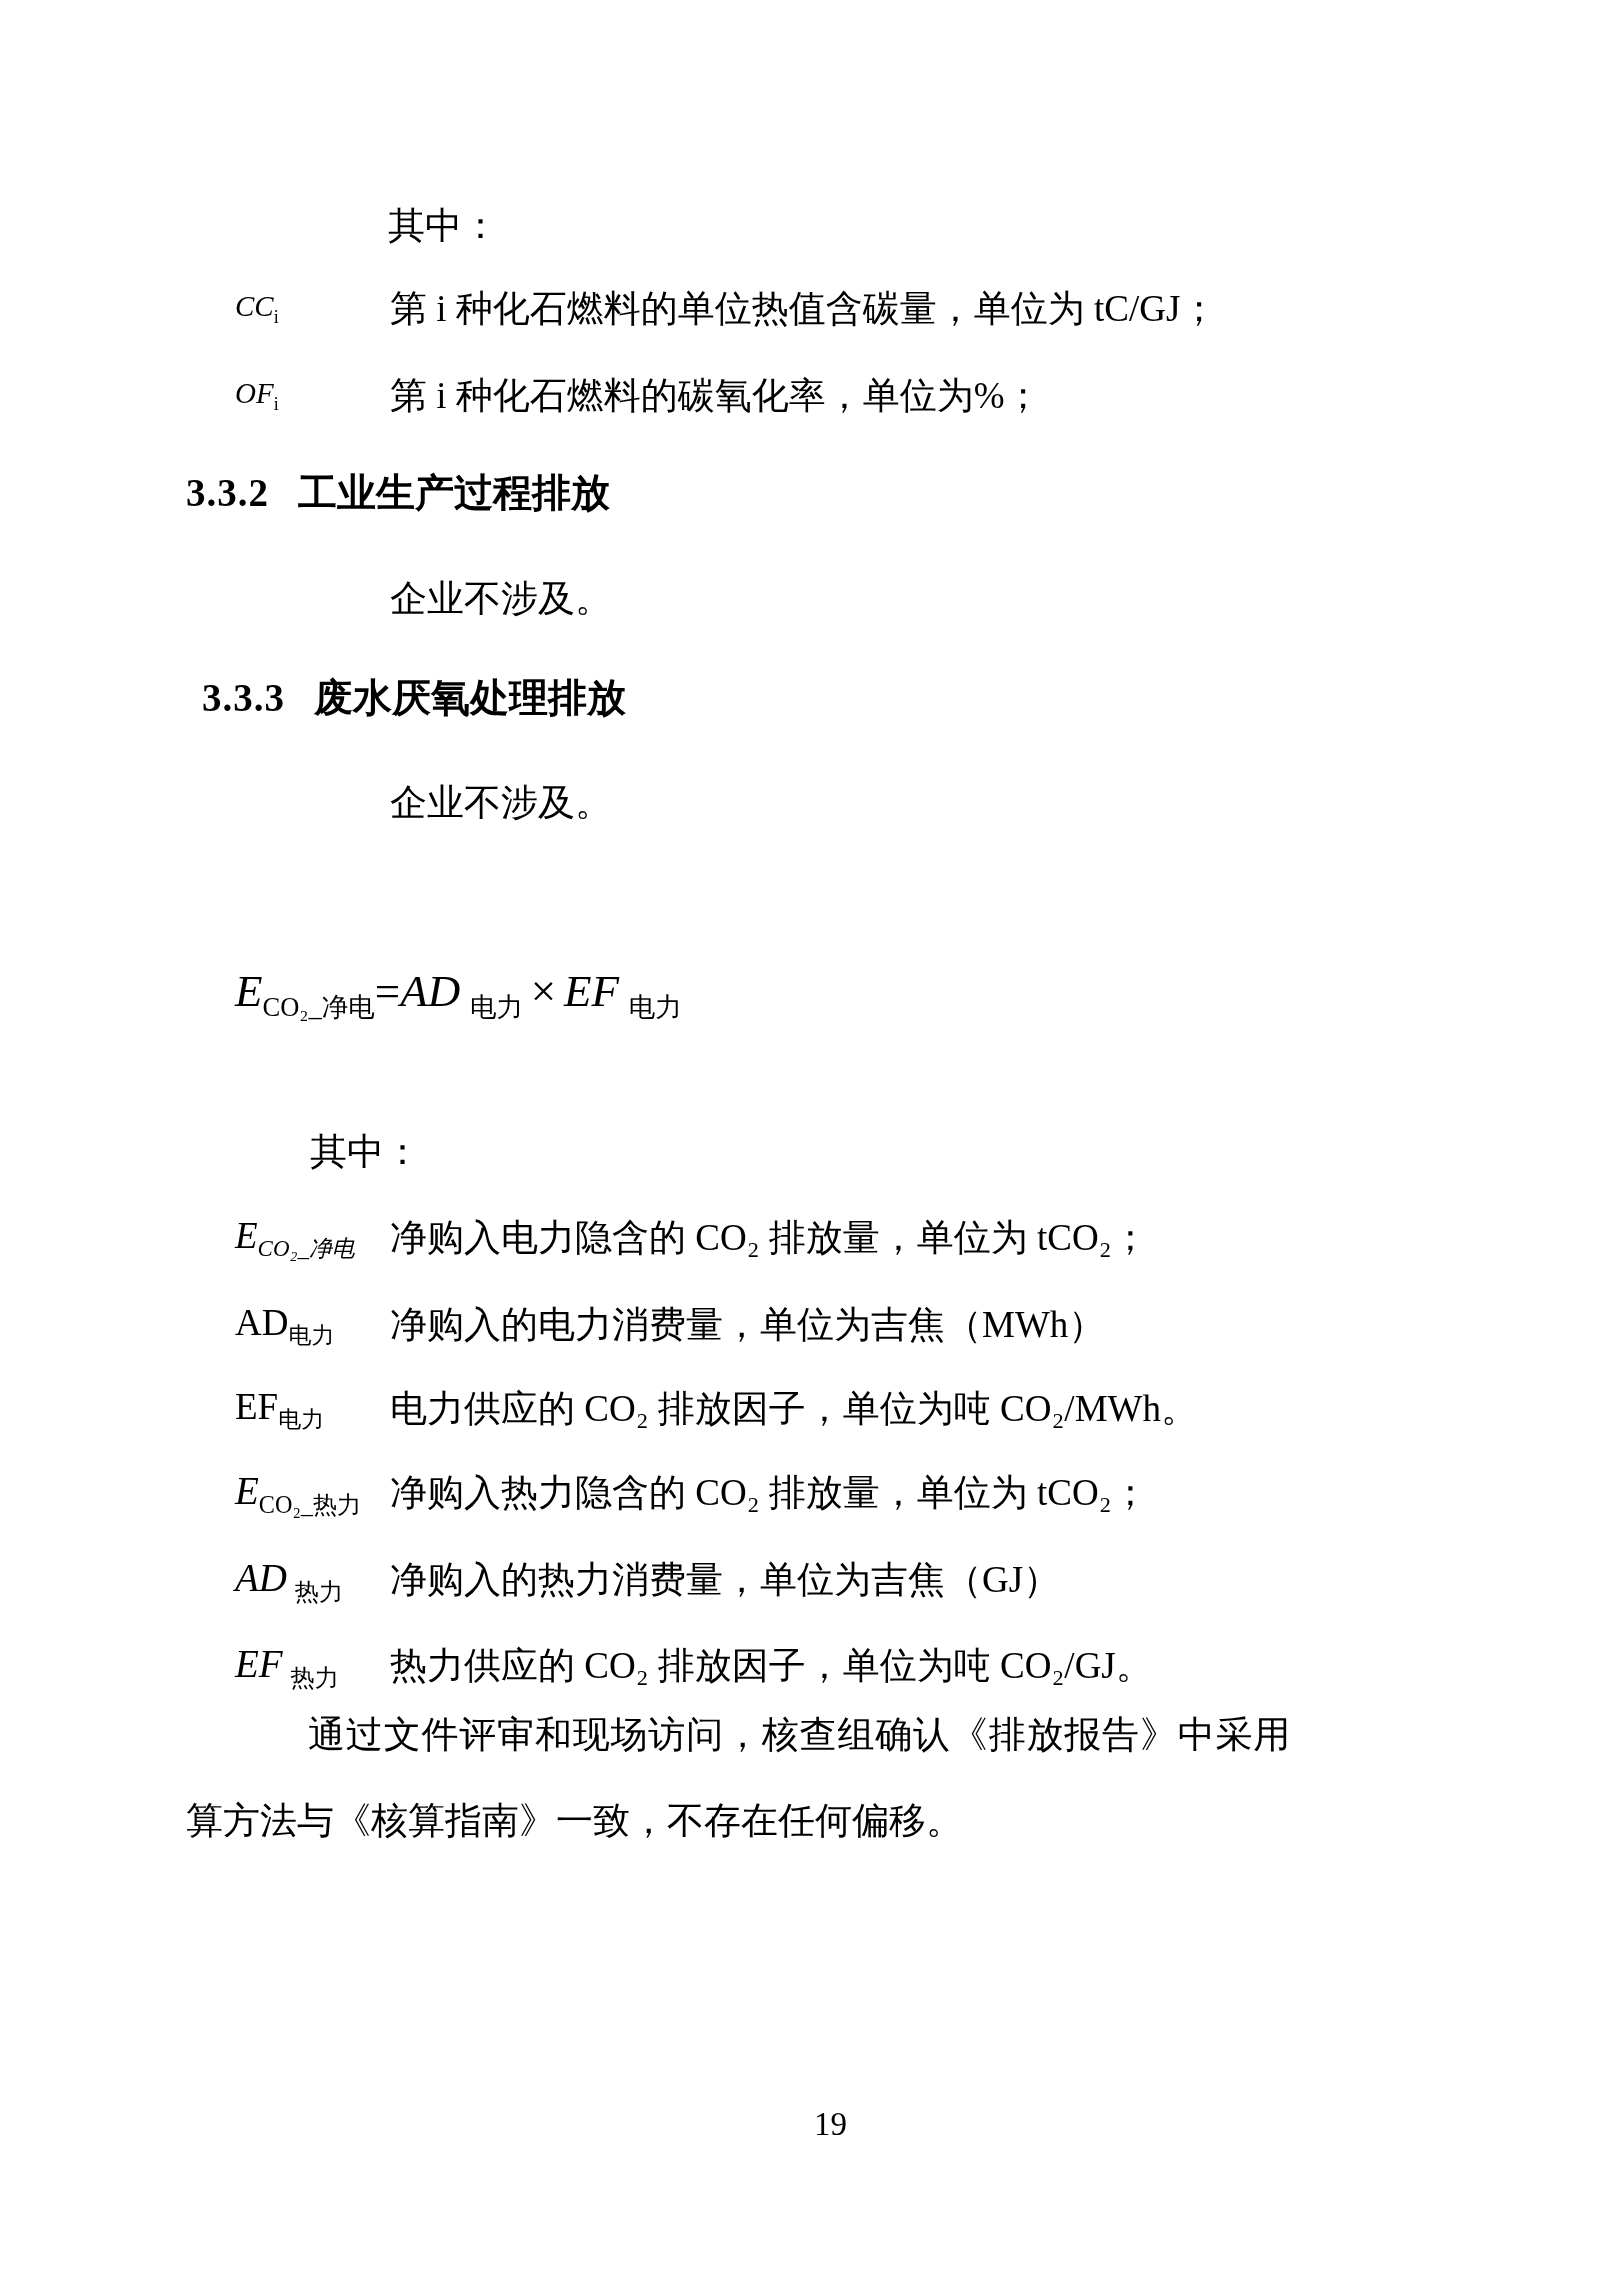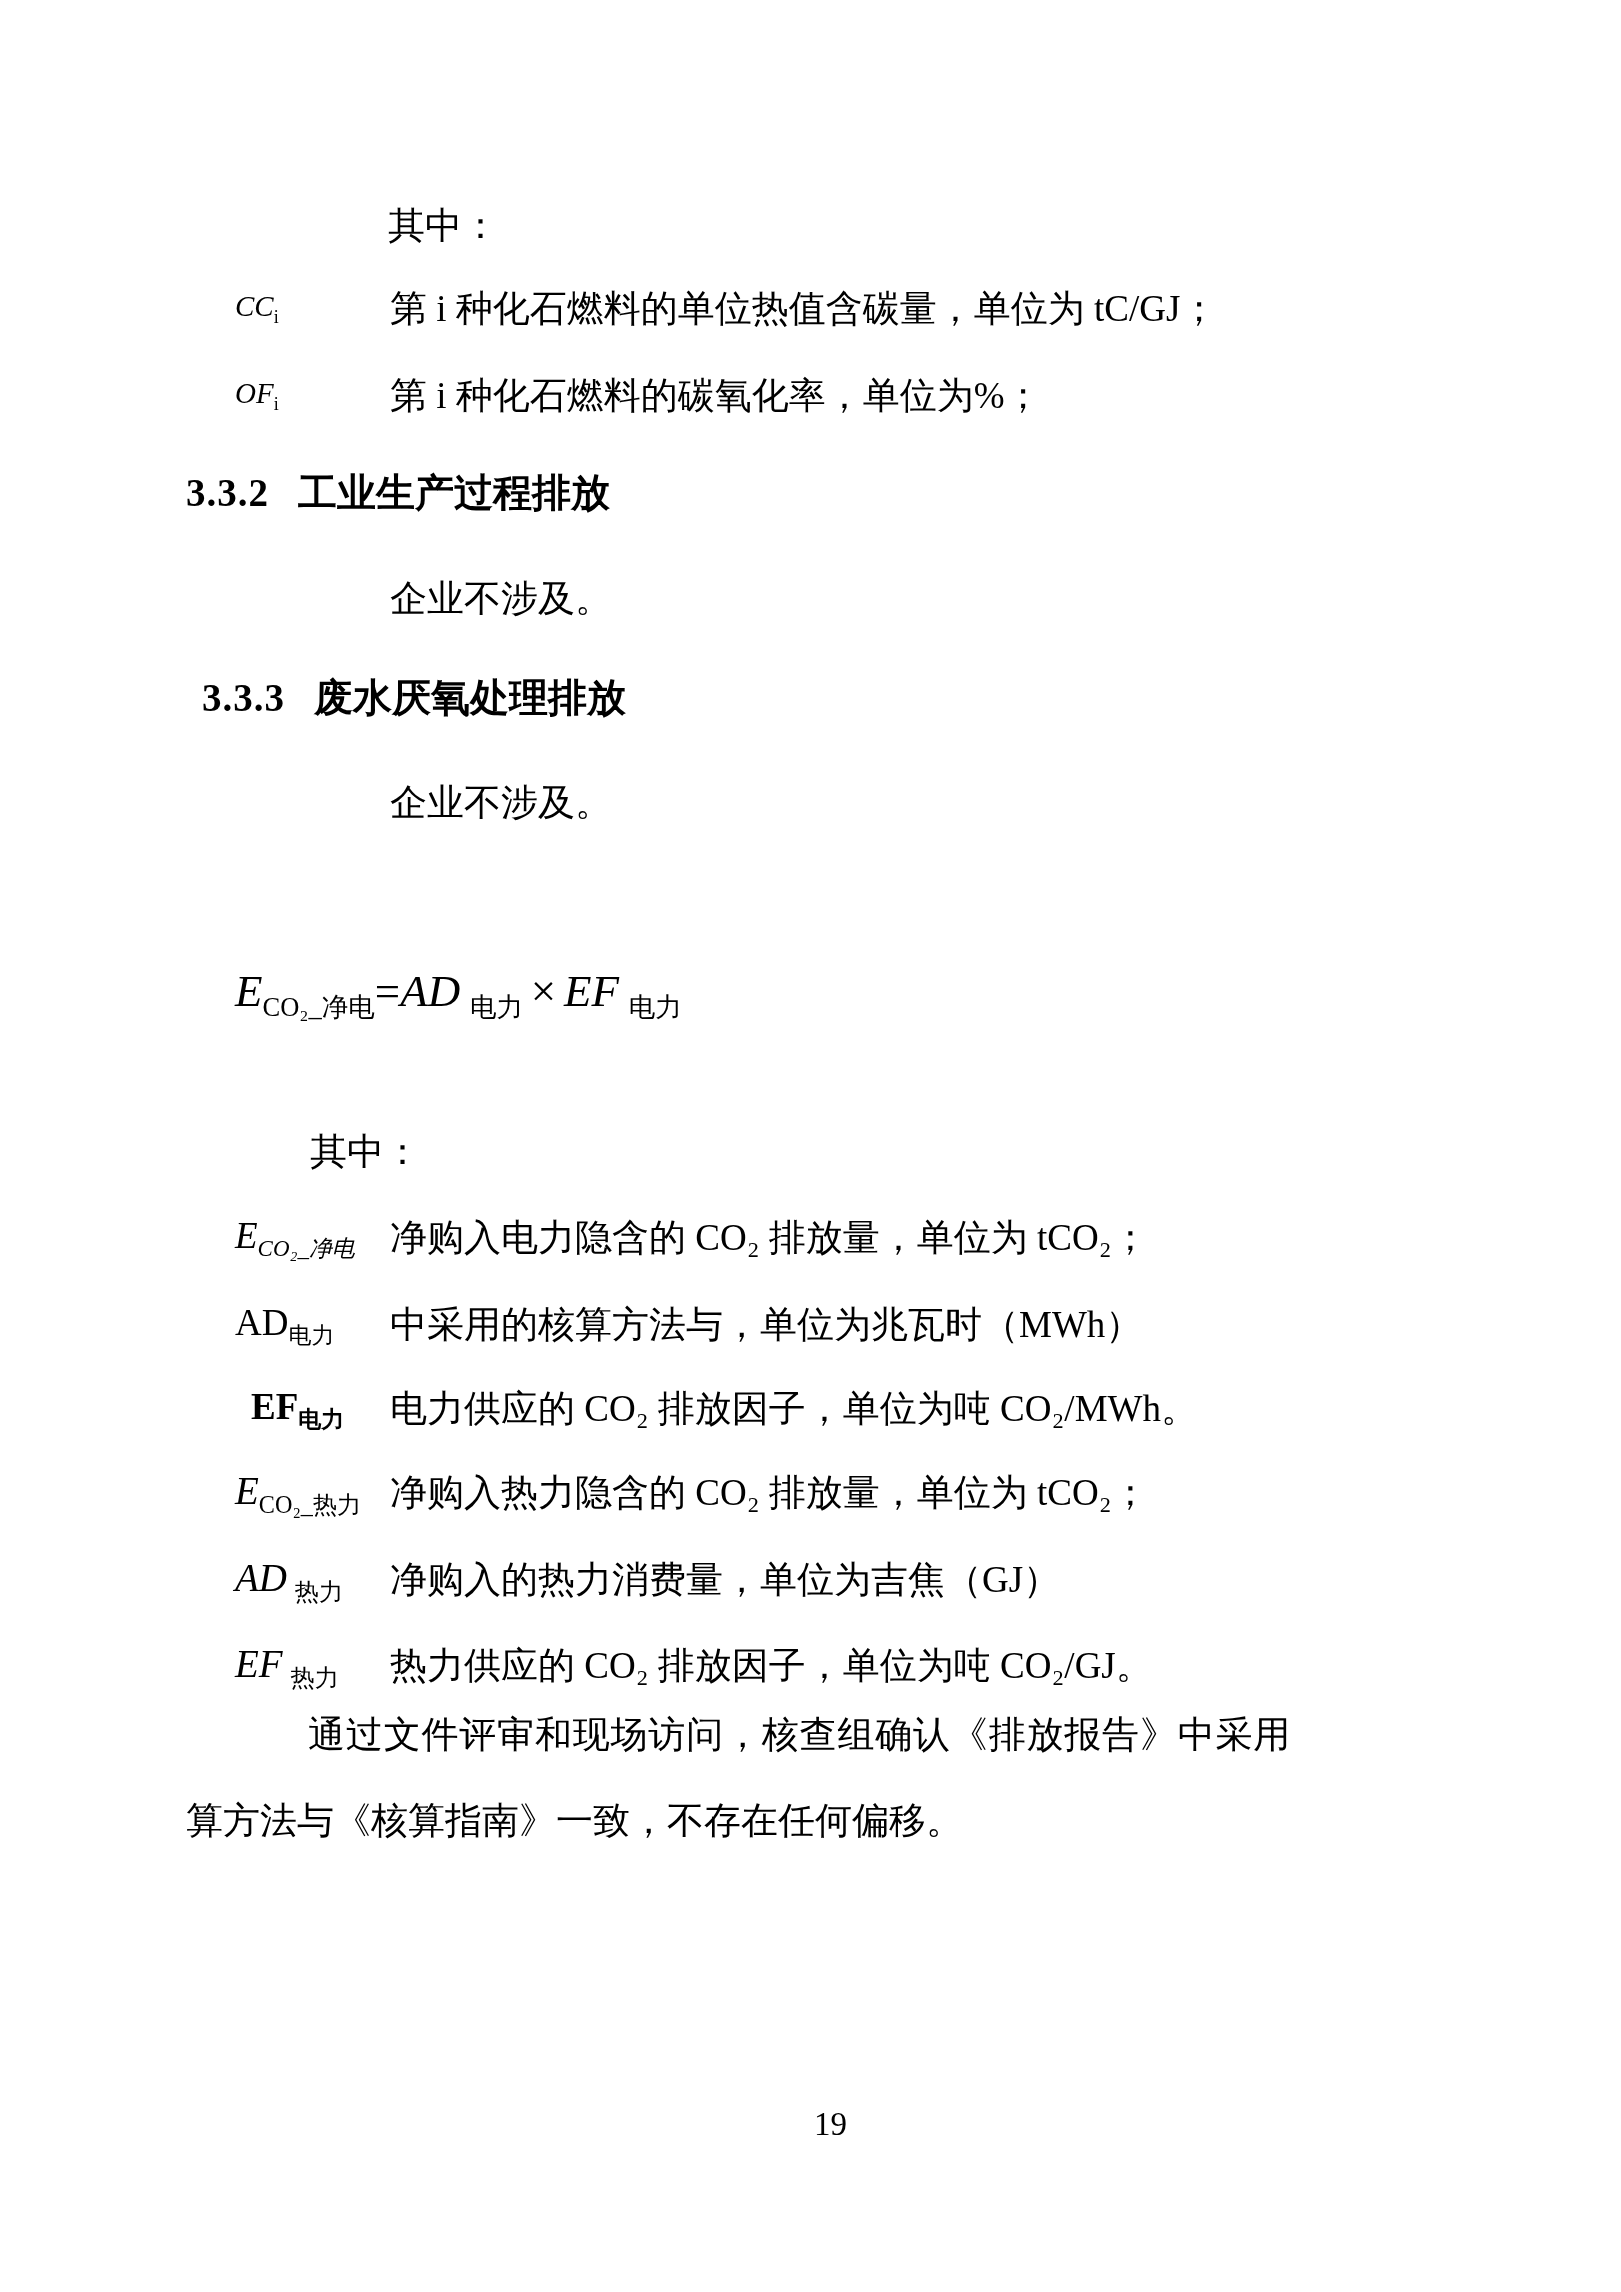--- a/index.html
+++ b/index.html
@@ -77,25 +77,25 @@
 
   <p class="abs body-text" style="left:310px; top:1127px; margin:0;">其中：</p>
 
   <div class="abs" style="left:0; top:1211px;">
     <span class="abs def-term italic" style="left:235px; top:0; font-size:37px;"><span>E</span><sub class="sub-italic">CO₂_净电</sub></span>
     <span class="abs def-desc" style="left:390px; top:2px;">净购入电力隐含的 CO₂ 排放量，单位为 tCO₂；</span>
   </div>
 
   <div class="abs" style="left:0; top:1298px;">
     <span class="abs def-term upright" style="left:235px; top:0; font-size:37px;"><span>AD</span><sub class="sub-upright">电力</sub></span>
-    <span class="abs def-desc" style="left:390px; top:2px;">中采用的核算方法与，单位为兆瓦时（MWh）</span>
+    <span class="abs def-desc" style="left:390px; top:2px;">净购入的电力消费量，单位为吉焦（MWh）</span>
   </div>
 
   <div class="abs" style="left:0; top:1382px;">
-    <span class="abs def-term upright" style="left:251px; top:0; font-size:37px;font-weight:bold;"><span>EF</span><sub class="sub-upright">电力</sub></span>
+    <span class="abs def-term upright" style="left:235px; top:0; font-size:37px;"><span>EF</span><sub class="sub-upright">电力</sub></span>
     <span class="abs def-desc" style="left:390px; top:2px;">电力供应的 CO₂ 排放因子，单位为吨 CO₂/MWh。</span>
   </div>
 
   <div class="abs" style="left:0; top:1466px;">
     <span class="abs def-term italic" style="left:235px; top:0; font-size:39px;"><span>E</span><sub class="sub-upright">CO₂_热力</sub></span>
     <span class="abs def-desc" style="left:390px; top:2px;">净购入热力隐含的 CO₂ 排放量，单位为 tCO₂；</span>
   </div>
 
   <div class="abs" style="left:0; top:1553px;">
     <span class="abs def-term italic" style="left:235px; top:0; font-size:39px;"><span>AD</span><sub class="sub-upright sub-gap">热力</sub></span>

